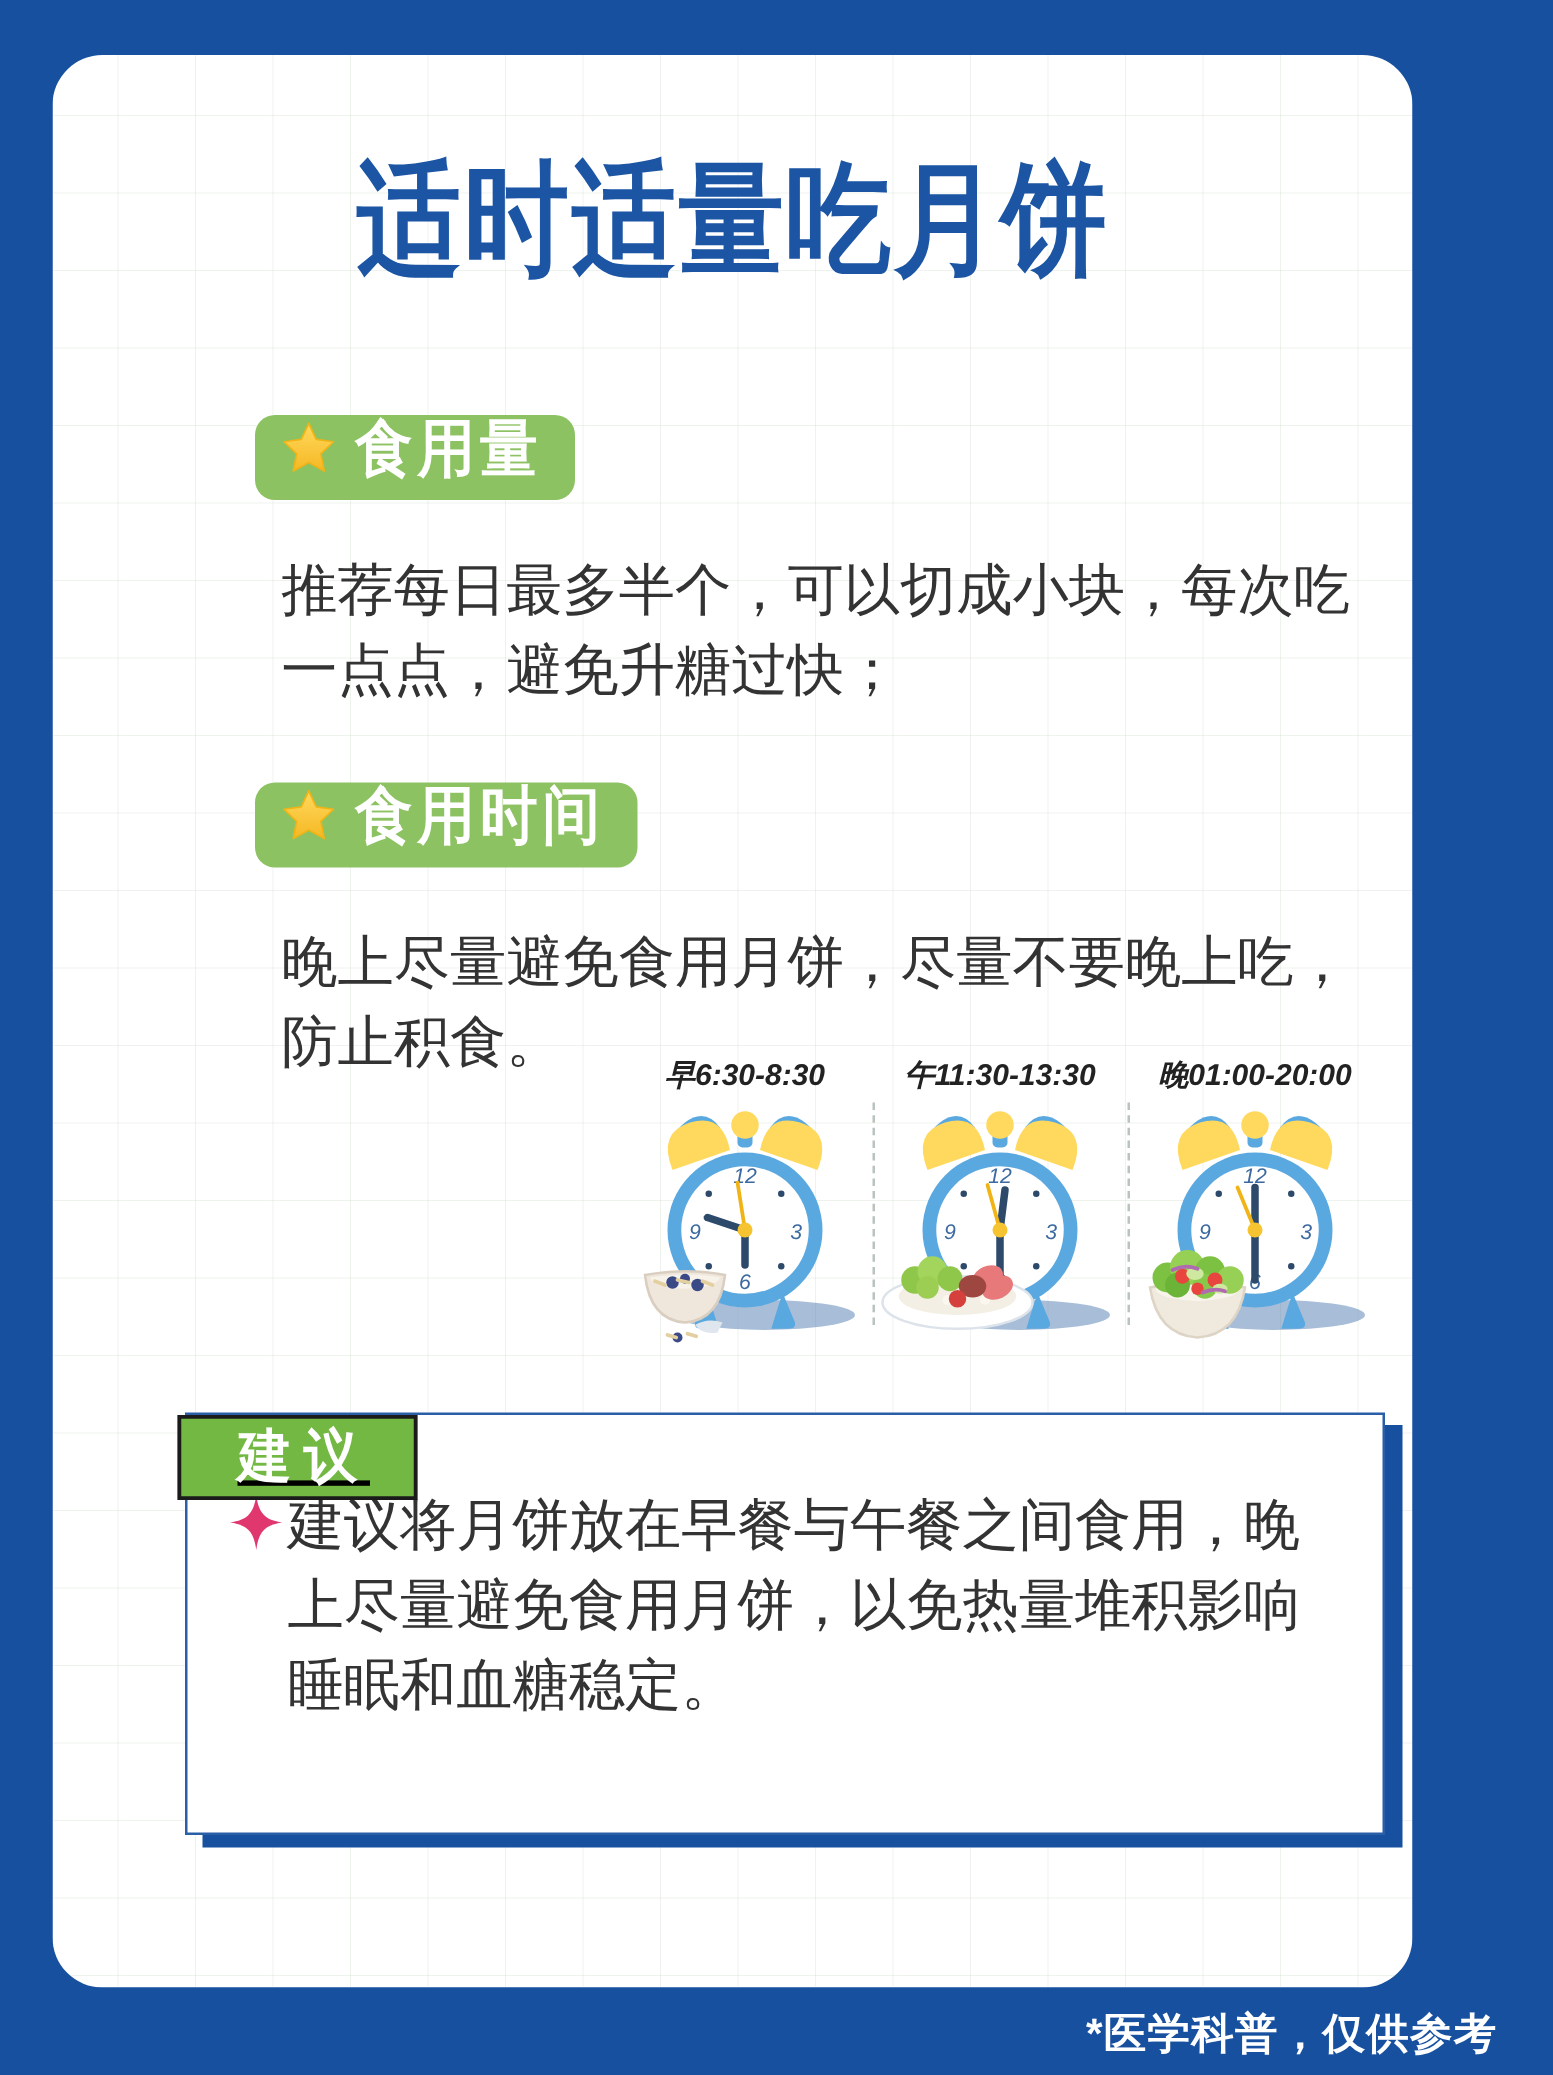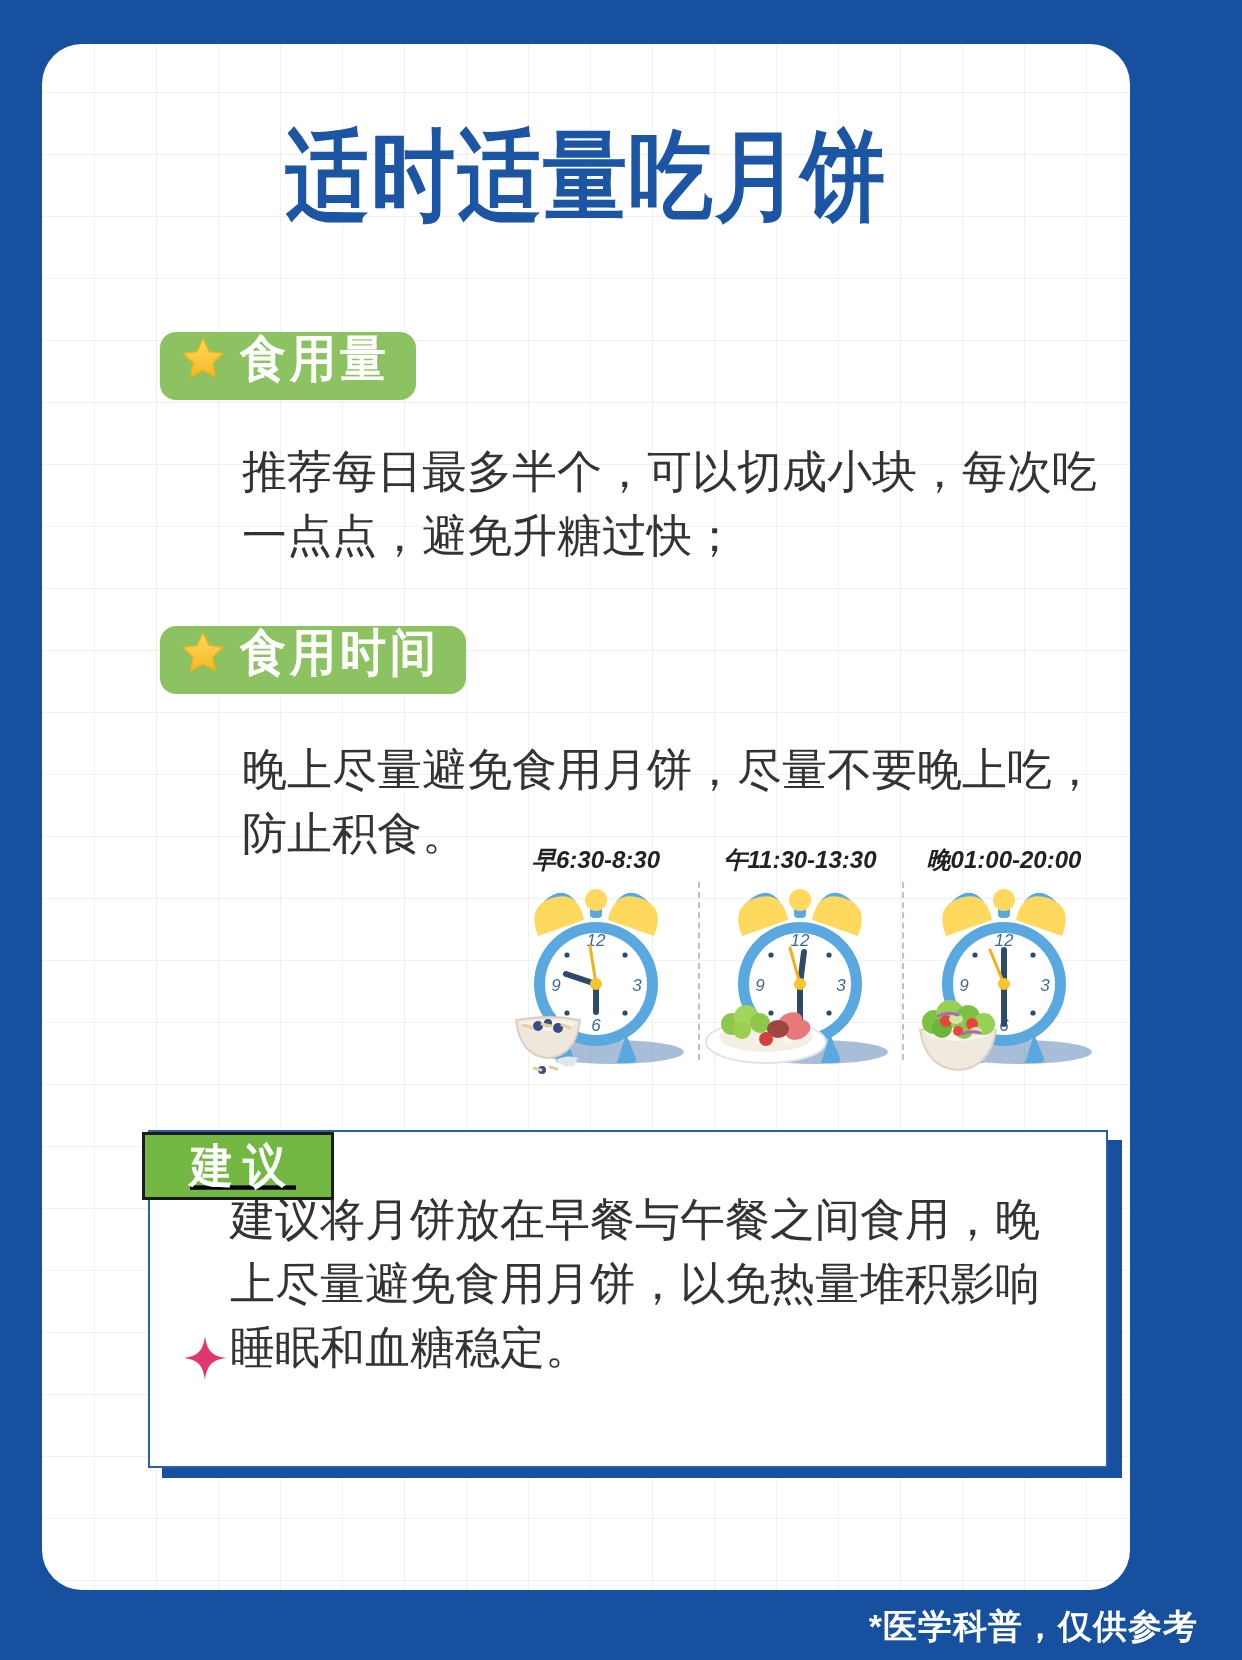--- a/index.html
+++ b/index.html
@@ -43,20 +43,21 @@
   }
   
   .badge {
     position:absolute;
     display:flex;
     align-items:center;
     background:#8dc262;
     border-radius:16px;
     padding:10px 26px 26px 20px;
     height:68px;
+    margin-left:44px;
   }
   .badge .star {
     width:46px; height:46px;
     margin-right:14px;
     flex:0 0 auto;
   }
   .badge .btxt {
     color:#ffffff;
     font-size:46px;
     font-weight:bold;
@@ -69,21 +70,20 @@
   #badge2 { left:118px; top:582px; }
 
   
   .body-text {
     position:absolute;
     color:#333333;
     font-size:45px;
     line-height:1.42;
     letter-spacing:0px;
     width:870px;
-    margin-left:17px;
   }
   #para1 { left:183px; top:396px; }
   #para2 { left:183px; top:694px; }
 
   
   #clocks {
     position:absolute;
     left:452px; top:800px;
     width:612px; height:250px;
     display:flex;
@@ -149,21 +149,21 @@
     position:absolute;
     left:106px; top:1086px;
     width:960px; height:338px;
     background:#ffffff;
     border:2px solid #2a5fa8;
     z-index:2;
     padding:56px 30px 0 34px;
   }
   #advice-row {
     display:flex;
-    align-items:flex-end;
+    align-items:flex-start;
   }
   #advice-bullet {
     flex:0 0 auto;
     width:42px; height:44px;
     margin-top:8px;
     margin-right:4px;
   }
   #advice-text {
     color:#333333;
     font-size:45px;

